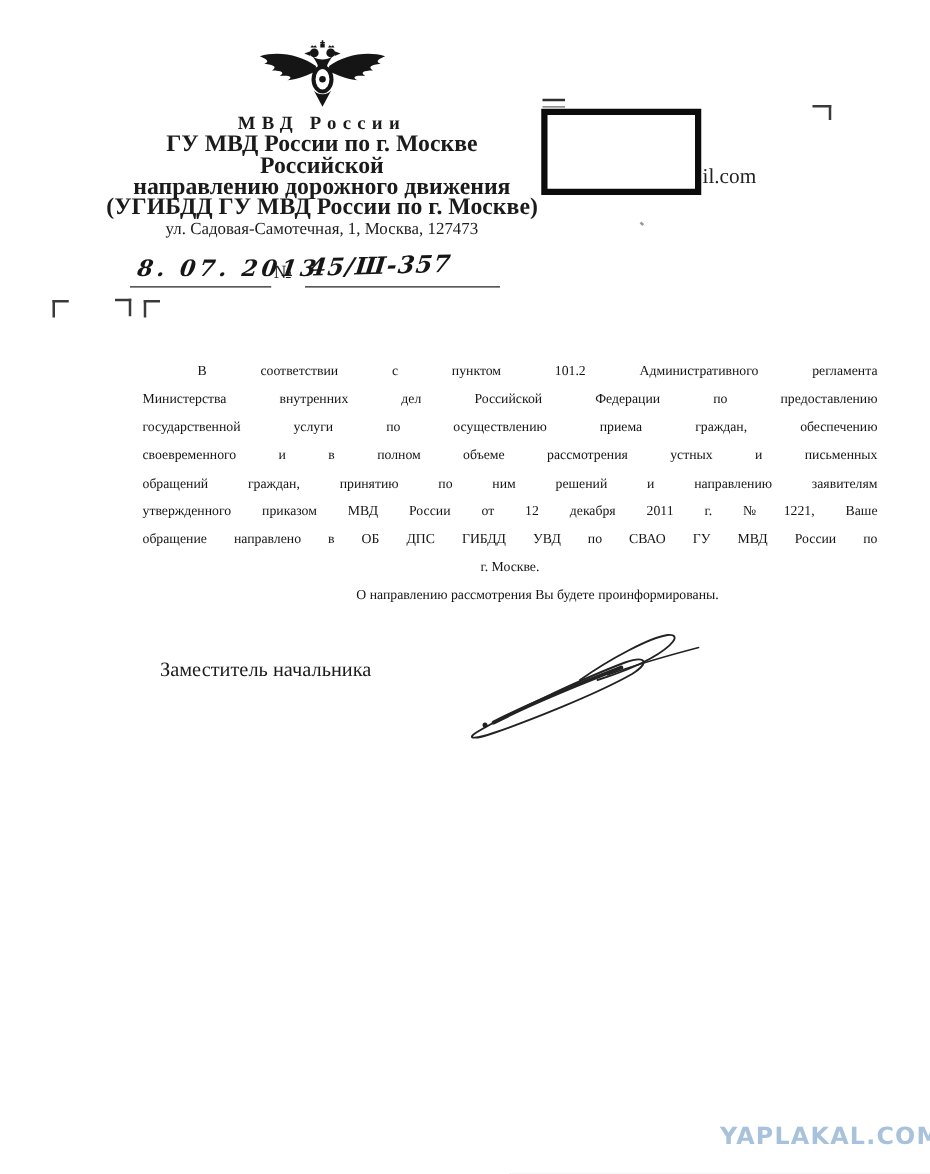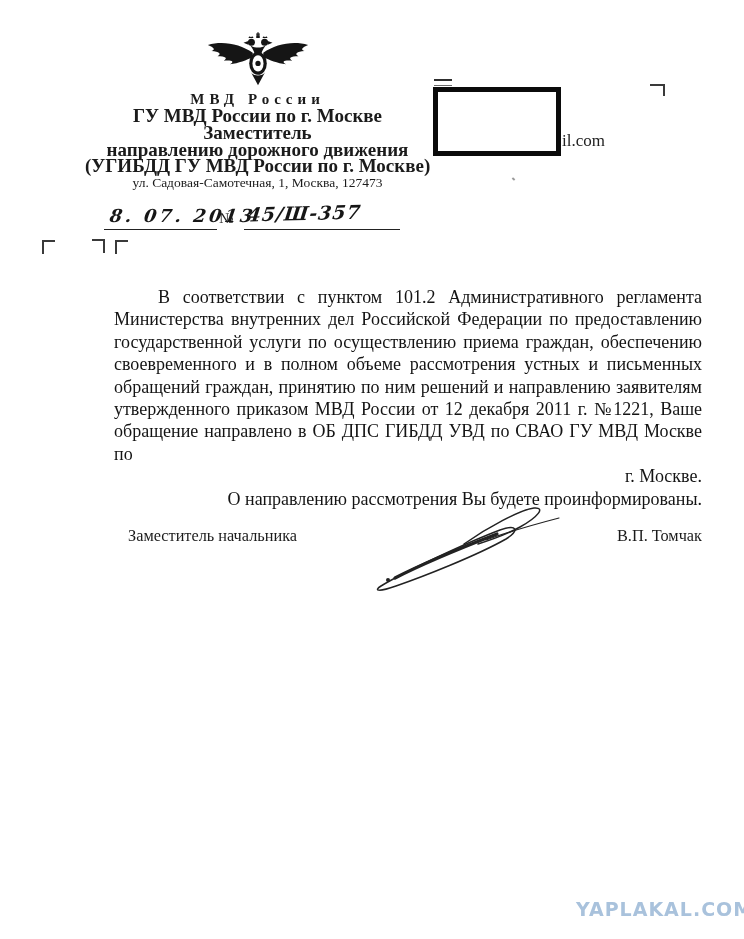--- a/index.html
+++ b/index.html
@@ -38,23 +38,23 @@
   
   .mark{position:absolute; border:0 solid #3a3a3a;}
   .mark-eq{left:434px; top:79px; width:18px; height:4px; border-top:2px solid #2e2e2e; border-bottom:1.5px solid #6b6b6b;}
   .mark-tr{left:650px; top:84px; width:13px; height:10px; border-top-width:2px; border-right-width:2px;}
   .mark-c1{left:42px;  top:240px; width:11px; height:12px; border-top-width:2px; border-left-width:2px;}
   .mark-c2{left:92px;  top:239px; width:11px; height:12px; border-top-width:2px; border-right-width:2px;}
   .mark-c3{left:115px; top:240px; width:11px; height:12px; border-top-width:2px; border-left-width:2px;}
   .speck{position:absolute; left:512px; top:178px; width:3px; height:2px; background:#9a9a9a; transform:rotate(40deg);}
 
   
-  .body-text{position:absolute; left:114px; top:286px; width:588px; font-size:18px; line-height:22.4px; color:#141414;}
+  .body-text{position:absolute; left:114px; top:286px; width:588px; font-size:11px; line-height:22.4px; color:#141414;}
   .jline{text-align:justify; text-align-last:justify;}
-  .lline{text-align:right;}
+  .lline{text-align:center;}
   .indent{text-indent:44px;}
 
   
   .sig-title{position:absolute; left:128px; top:526px; font-size:16.3px; white-space:nowrap;}
   .sig-name{position:absolute; left:548px; top:526px; width:154px; text-align:right; font-size:16.3px; white-space:nowrap;}
   .sig-svg{position:absolute; left:366px; top:500px;}
 
   
   .watermark{
     position:absolute; left:576px; top:898px;
@@ -90,21 +90,21 @@
 
         <ellipse cx="60" cy="38" rx="10" ry="13"></ellipse>
 
         <path d="M52 48 L60 63 L68 48 C65 53 55 53 52 48 z"></path>
       </g>
       <ellipse cx="60" cy="38" rx="6.3" ry="9.3" fill="#ffffff"></ellipse>
       <circle cx="60" cy="38" r="3" fill="#151515"></circle>
     </svg>
     <div class="lh-top">МВД России</div>
     <div class="lh-line">ГУ МВД России по г. Москве</div>
-    <div class="lh-line">Заместитель</div>
+    <div class="lh-line">Российской</div>
     <div class="lh-line">направлению дорожного движения</div>
     <div class="lh-line">(УГИБДД ГУ МВД России по г. Москве)</div>
     <div class="lh-address">ул. Садовая-Самотечная, 1, Москва, 127473</div>
   </div>
 
   <div class="ref-date">8. 07. 2013</div>
   <div class="ref-no">№</div>
   <div class="ref-num">45/Ш-357</div>
   <div class="ref-line1"></div>
   <div class="ref-line2"></div>
@@ -119,36 +119,35 @@
   <div class="mark mark-c3"></div>
   <div class="speck"></div>
 
   <div class="body-text">
     <div class="jline indent">В соответствии с пунктом 101.2 Административного регламента</div>
     <div class="jline">Министерства внутренних дел Российской Федерации по предоставлению</div>
     <div class="jline">государственной услуги по осуществлению приема граждан, обеспечению</div>
     <div class="jline">своевременного и в полном объеме рассмотрения устных и письменных</div>
     <div class="jline">обращений граждан, принятию по ним решений и направлению заявителям</div>
     <div class="jline">утвержденного приказом МВД России от 12 декабря 2011 г. №1221, Ваше</div>
-    <div class="jline">обращение направлено в ОБ ДПС ГИБДД УВД по СВАО ГУ МВД Москве по</div>
+    <div class="jline">обращение направлено в ОБ ДПС ГИБДД УВД по СВАО ГУ МВД России по</div>
     <div class="lline">г. Москве.</div>
     <div class="lline indent">О направлению рассмотрения Вы будете проинформированы.</div>
   </div>
 
   <div class="sig-title">Заместитель начальника</div>
   <svg class="sig-svg" viewBox="0 0 195 95" width="195" height="95" aria-hidden="true">
     <g fill="none" stroke="#222" stroke-width="1.5" stroke-linecap="round">
 
       <path d="M15 86 C38 72 102 42 134 30 C151 24 154 30 140 39 C110 56 56 77 30 86 C13 92 7 91 15 86"></path>
 
       <path d="M29 78 C60 62 100 46 131 34" stroke-width="3.2"></path>
 
       <path d="M98 44 C122 27 154 10 168 8 C180 7 172 17 154 27 C145 32 128 39 112 44"></path>
 
       <path d="M120 40 C145 31 170 24 193 18" stroke-width="1.1"></path>
     </g>
     <circle cx="22" cy="80" r="2" fill="#222"></circle>
   </svg>
-  <div class="sig-name">В.П. Томчак</div>
 
   <div class="watermark">YAPLAKAL.COM</div>
 
 </div>
 
 </body></html>

